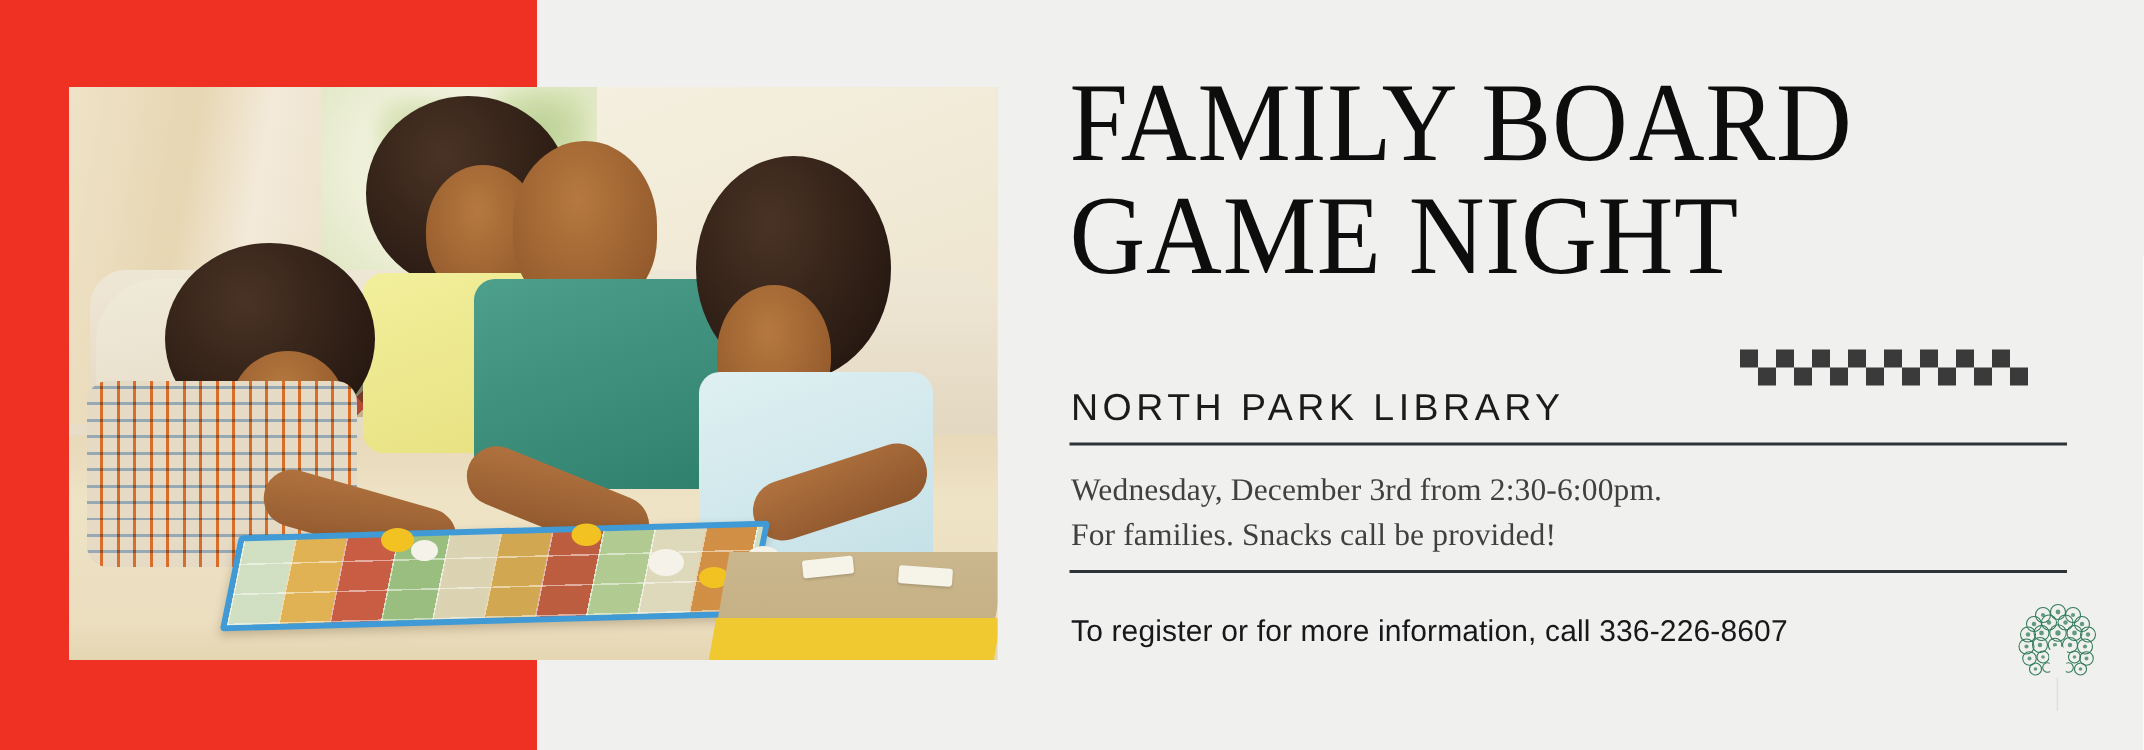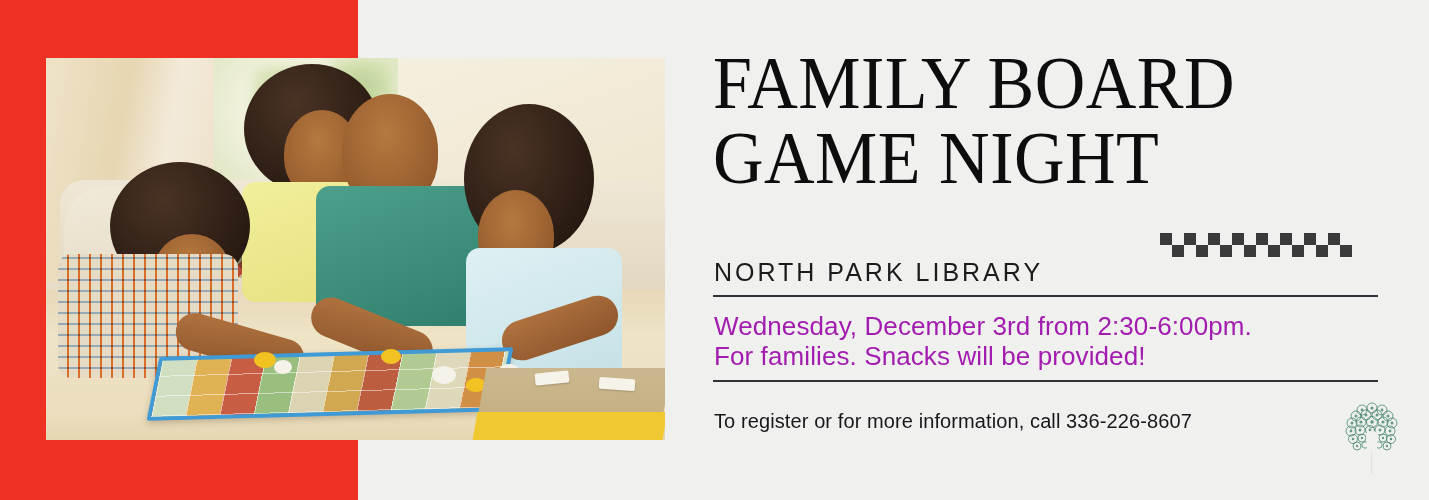--- a/index.html
+++ b/index.html
@@ -196,25 +196,26 @@
     width: 665px;
     height: 2px;
     background: #2f3236;
   }
   .divider.d1 { top: 295px; }
   .divider.d2 { top: 380px; }
 
   .details {
     position: absolute;
     left: 1px; top: 311px;
-    font-size: 26px;
+    font-size: 21px;
     line-height: 30px;
-    color: #a21caf;
+    color: #404040;
     font-weight: 400;
     letter-spacing: .1px;
+    font-family: Liberation Serif, serif;
   }
   .details div { white-space: nowrap; }
 
   .register {
     position: absolute;
     left: 1px; top: 410px;
     font-size: 20px;
     color: #18181a;
     letter-spacing: .1px;
     white-space: nowrap;
@@ -313,21 +314,21 @@
       <i style="left:108px; top:12px;"></i>
       <i style="left:132px; top:12px;"></i>
       <i style="left:156px; top:12px;"></i>
       <i style="left:180px; top:12px;"></i>
     </div>
 
     <div class="divider d1"></div>
 
     <div class="details">
       <div>Wednesday, December 3rd from 2:30-6:00pm.</div>
-      <div>For families. Snacks will be provided!</div>
+      <div>For families. Snacks call be provided!</div>
     </div>
 
     <div class="divider d2"></div>
 
     <div class="register">To register or for more information, call 336-226-8607</div>
 
     <svg class="logo" viewBox="0 0 54 80">
       <g fill="none" stroke="#2f7a5a" stroke-width="0.7">
         <circle cx="27" cy="12" r="5"></circle>
           <circle cx="17" cy="14" r="5"></circle>

